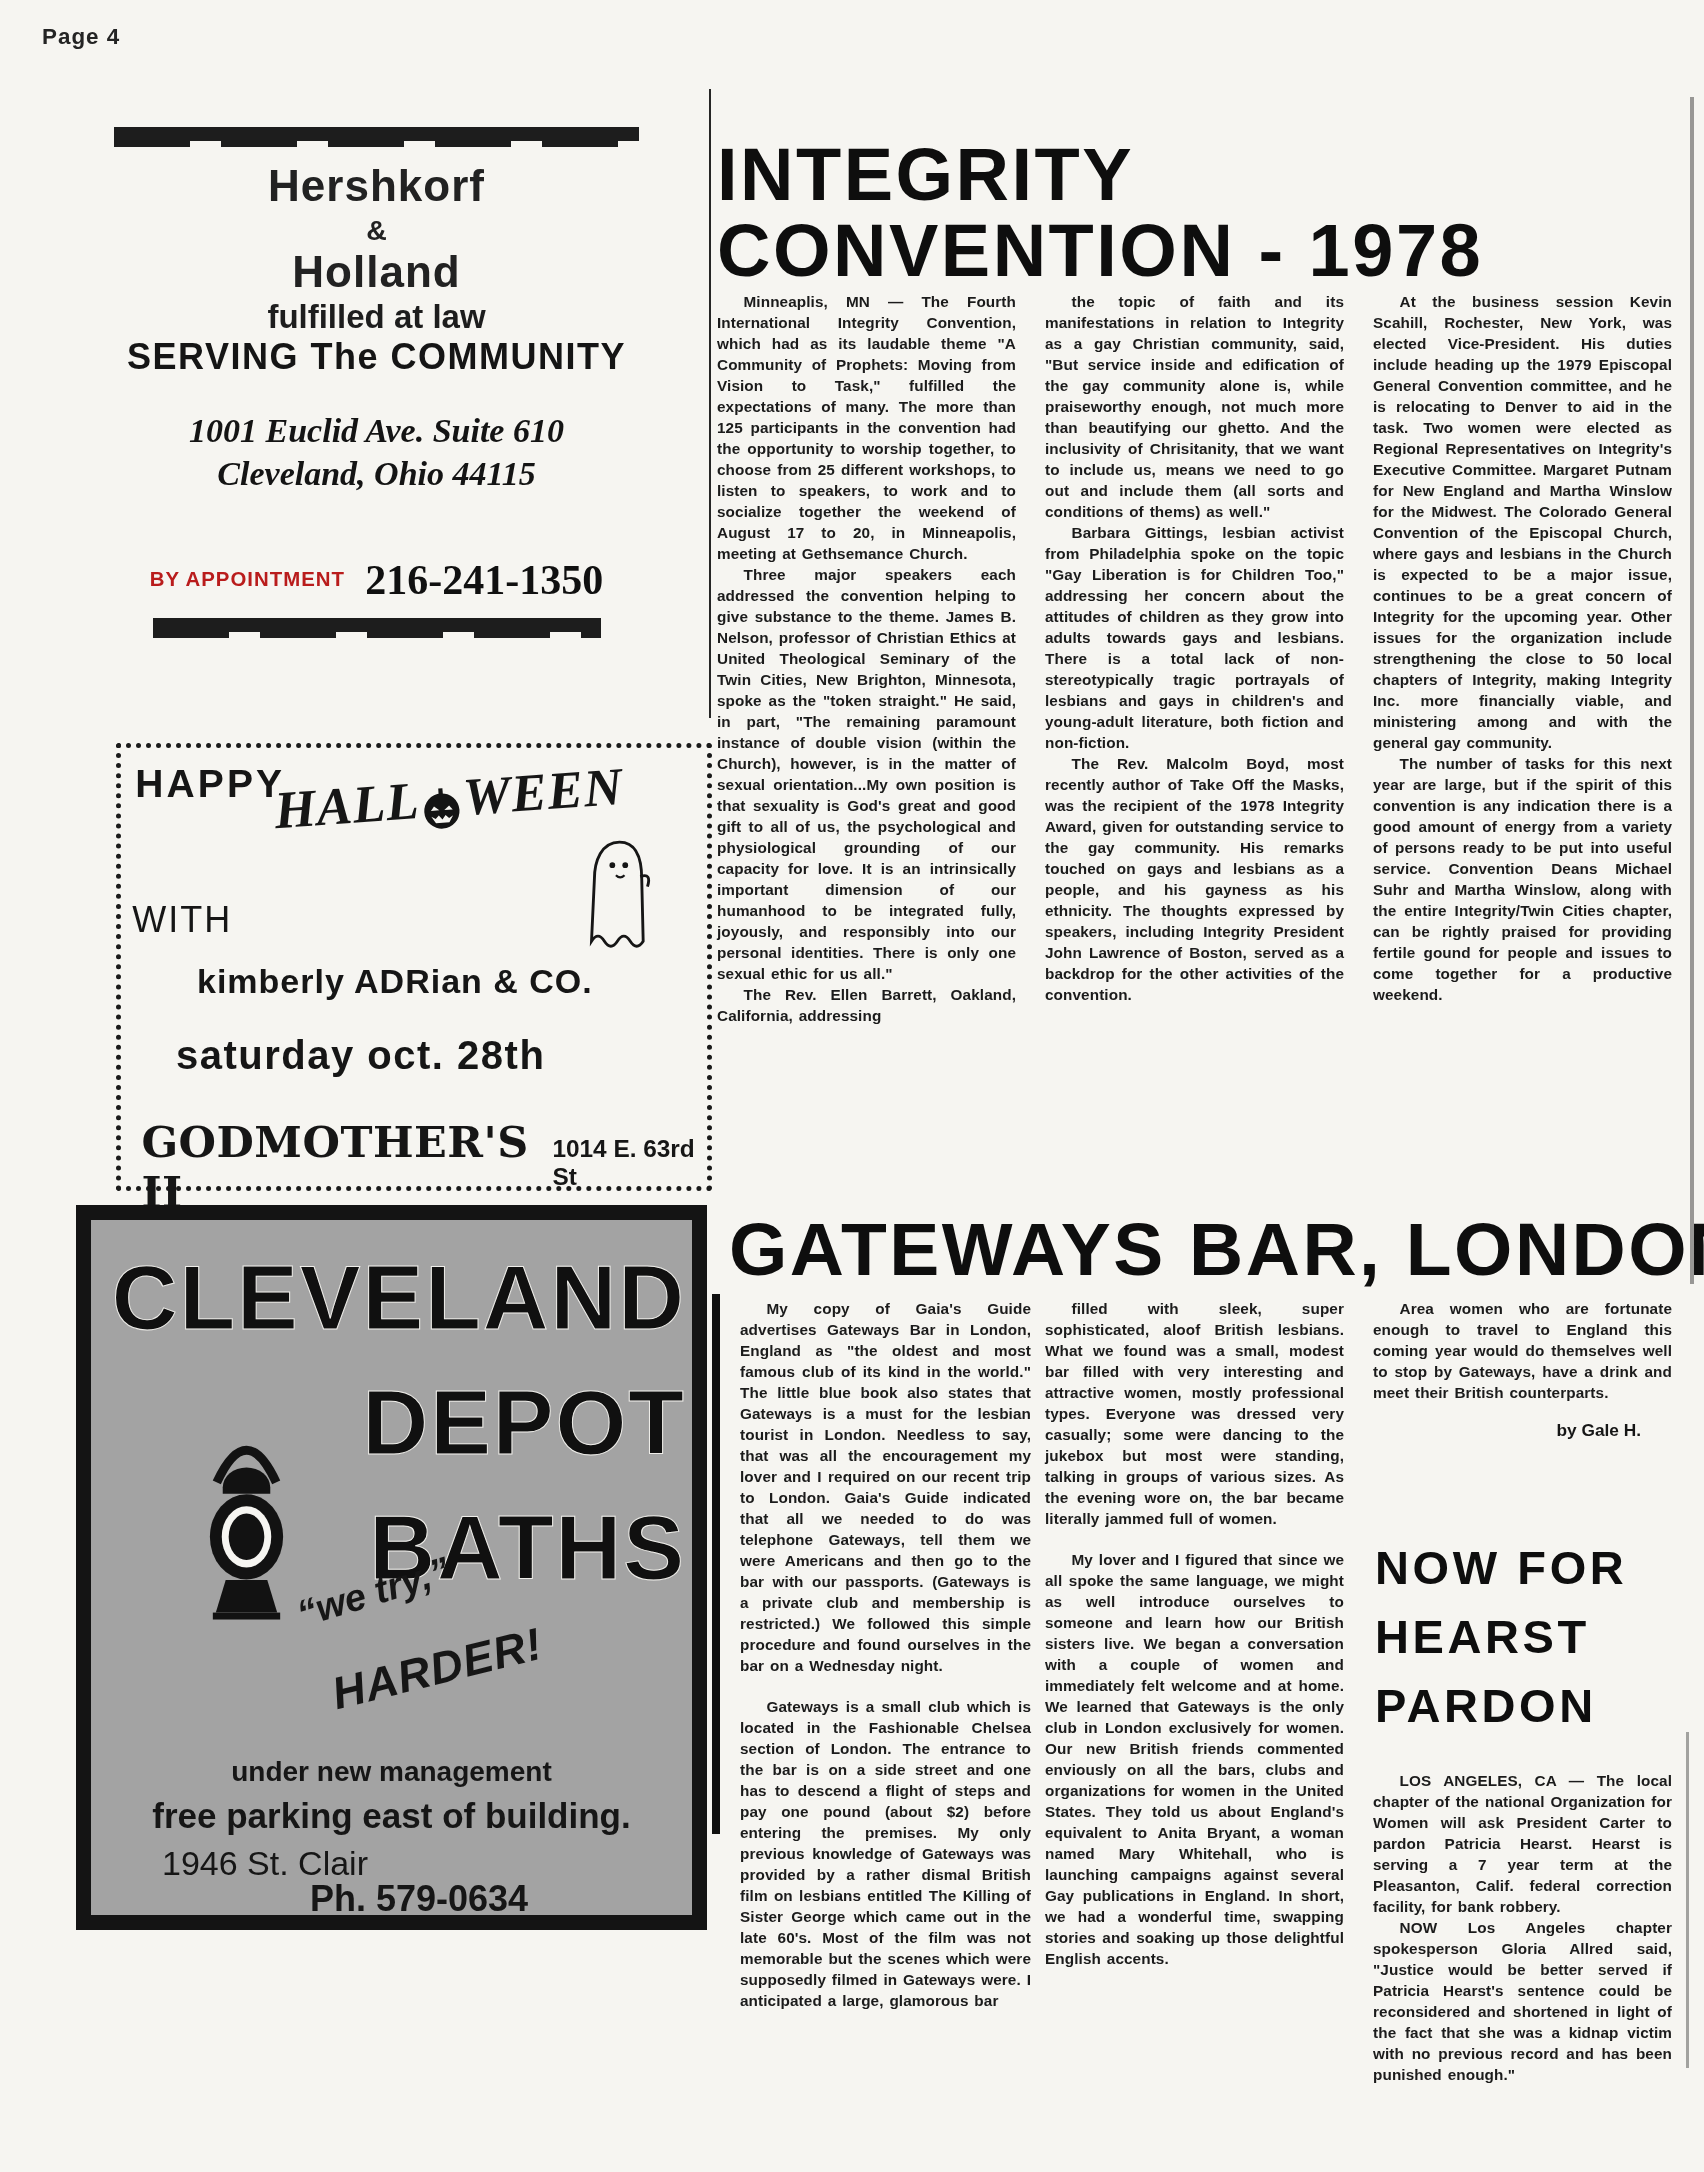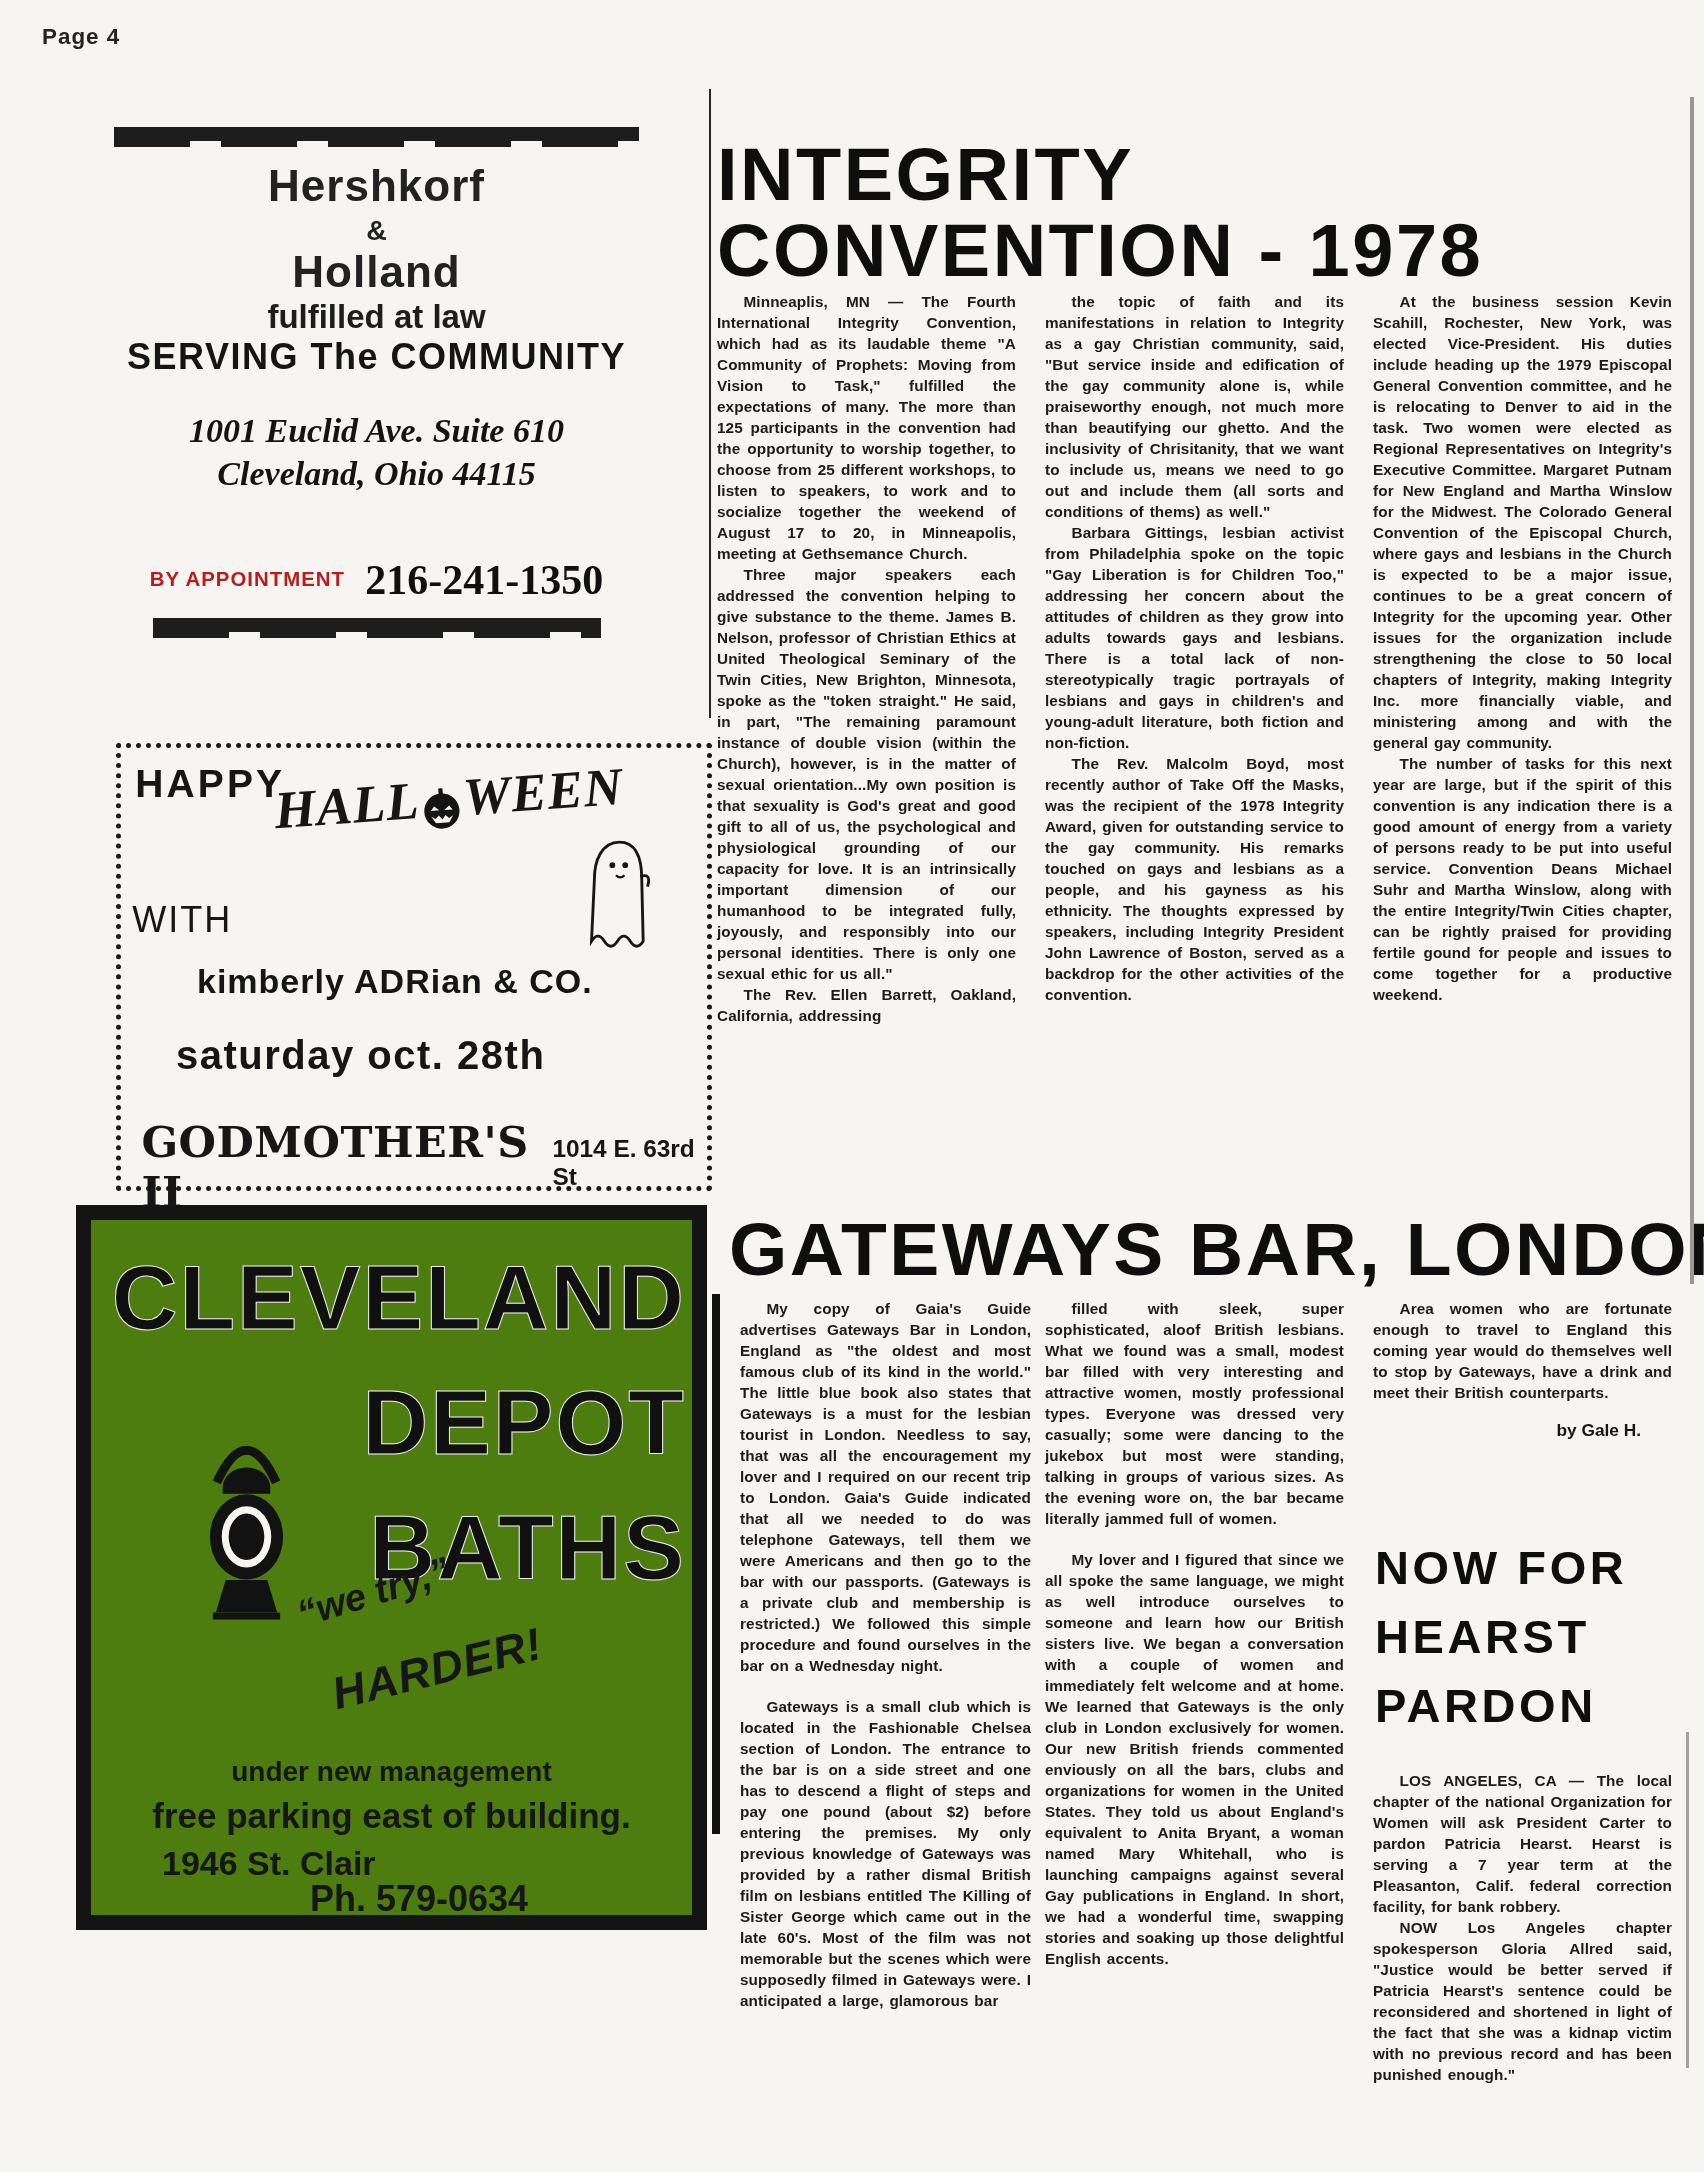--- a/index.html
+++ b/index.html
@@ -60,32 +60,32 @@
   .hw-with{left:11.2px; top:151px; font-size:36px; font-weight:normal; letter-spacing:2px;}
   .hw-kim{left:76px; top:214px; font-size:34px; font-weight:bold; letter-spacing:1px;}
   .hw-sat{left:55px; top:285px; font-size:40px; font-weight:bold; letter-spacing:1.5px;}
   .hw-venue-row{left:20.4px; top:369px; display:flex; align-items:baseline; gap:15.3px;}
   .hw-venue{font-family:"DejaVu Serif", serif; font-weight:bold; font-size:43px; letter-spacing:0.5px;}
   .hw-addr{font-size:24.4px; font-weight:bold;}
 
   
   .depot{
     left:76px; top:1205px; width:601px; height:695px;
-    border:15.3px solid #141414; background:#4d7c0f;
+    border:15.3px solid #141414; background:#a3a3a3;
   }
   .dp-title{position:absolute; right:6.1px; top:15.3px; text-align:right;
     font-weight:bold; font-size:91px; line-height:125px; color:#101010;
     letter-spacing:2px; -webkit-text-stroke:1px #efeeea;}
   .dp-slogan1{left:204px; top:351px; transform:rotate(-17deg);
     font-size:38px; font-weight:bold; font-style:italic;}
   .dp-slogan2{left:239px; top:423px; transform:rotate(-14deg);
     font-size:45px; font-weight:bold; font-style:italic; letter-spacing:1px;}
   .dp-line1{left:0; top:536px; width:100%; text-align:center; font-size:28px; font-weight:bold;}
   .dp-line2{left:0; top:576px; width:100%; text-align:center; font-size:35px; font-weight:bold;}
-  .dp-addr{left:71px; top:624px; font-size:34px; font-weight:bold;}
+  .dp-addr{left:71px; top:624px; font-size:34px; font-weight:normal;}
   .dp-phone{left:219px; top:658px; font-size:36px; font-weight:bold;}
 
   
   .page-label{left:42px; top:24.4px; font-size:22.4px; font-weight:bold; color:#242424; letter-spacing:1px;}
   .vline{background:#262626;}
   .byline{font-size:17.3px; font-weight:bold; text-align:right; margin-top:17.3px; padding-right:31px;}
 </style>
 </head>
 <body>
 

